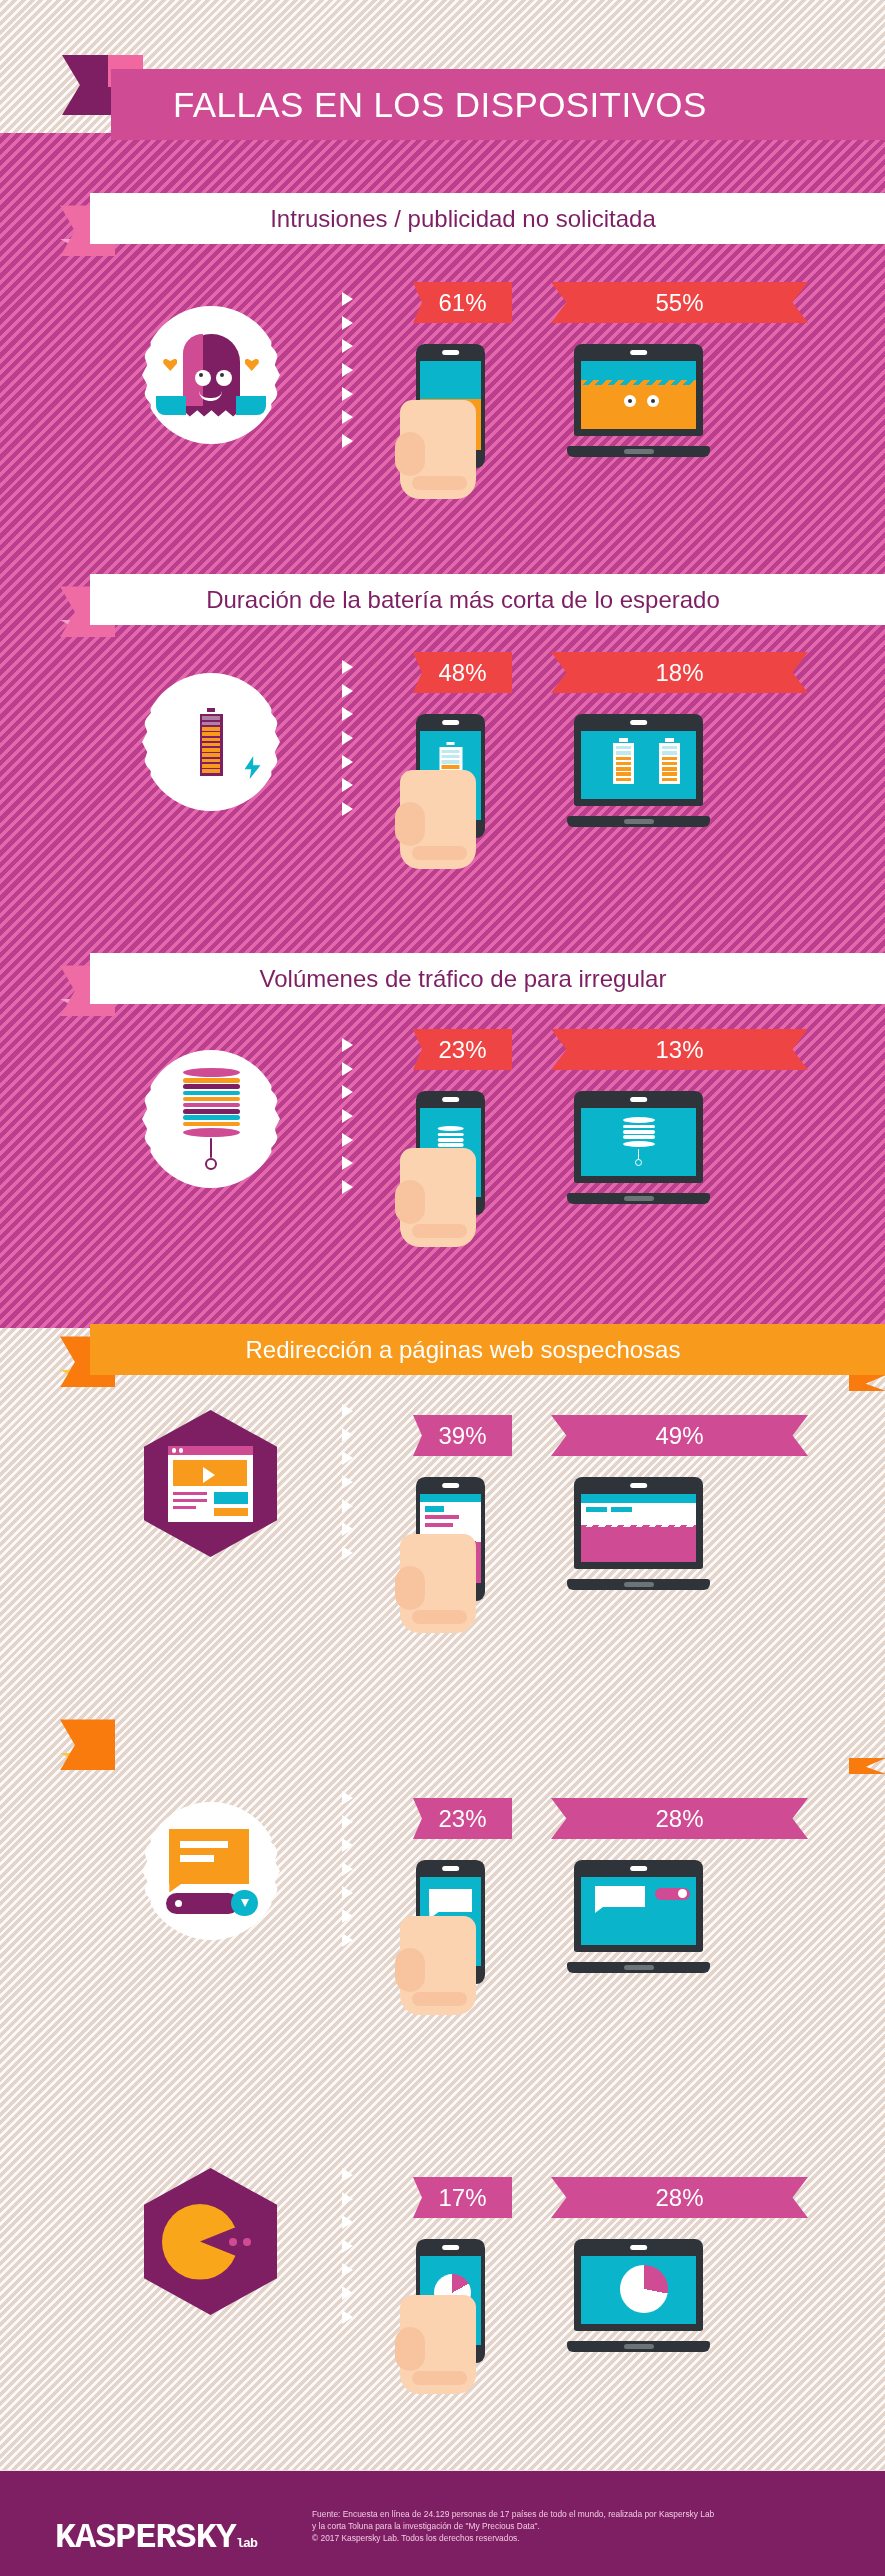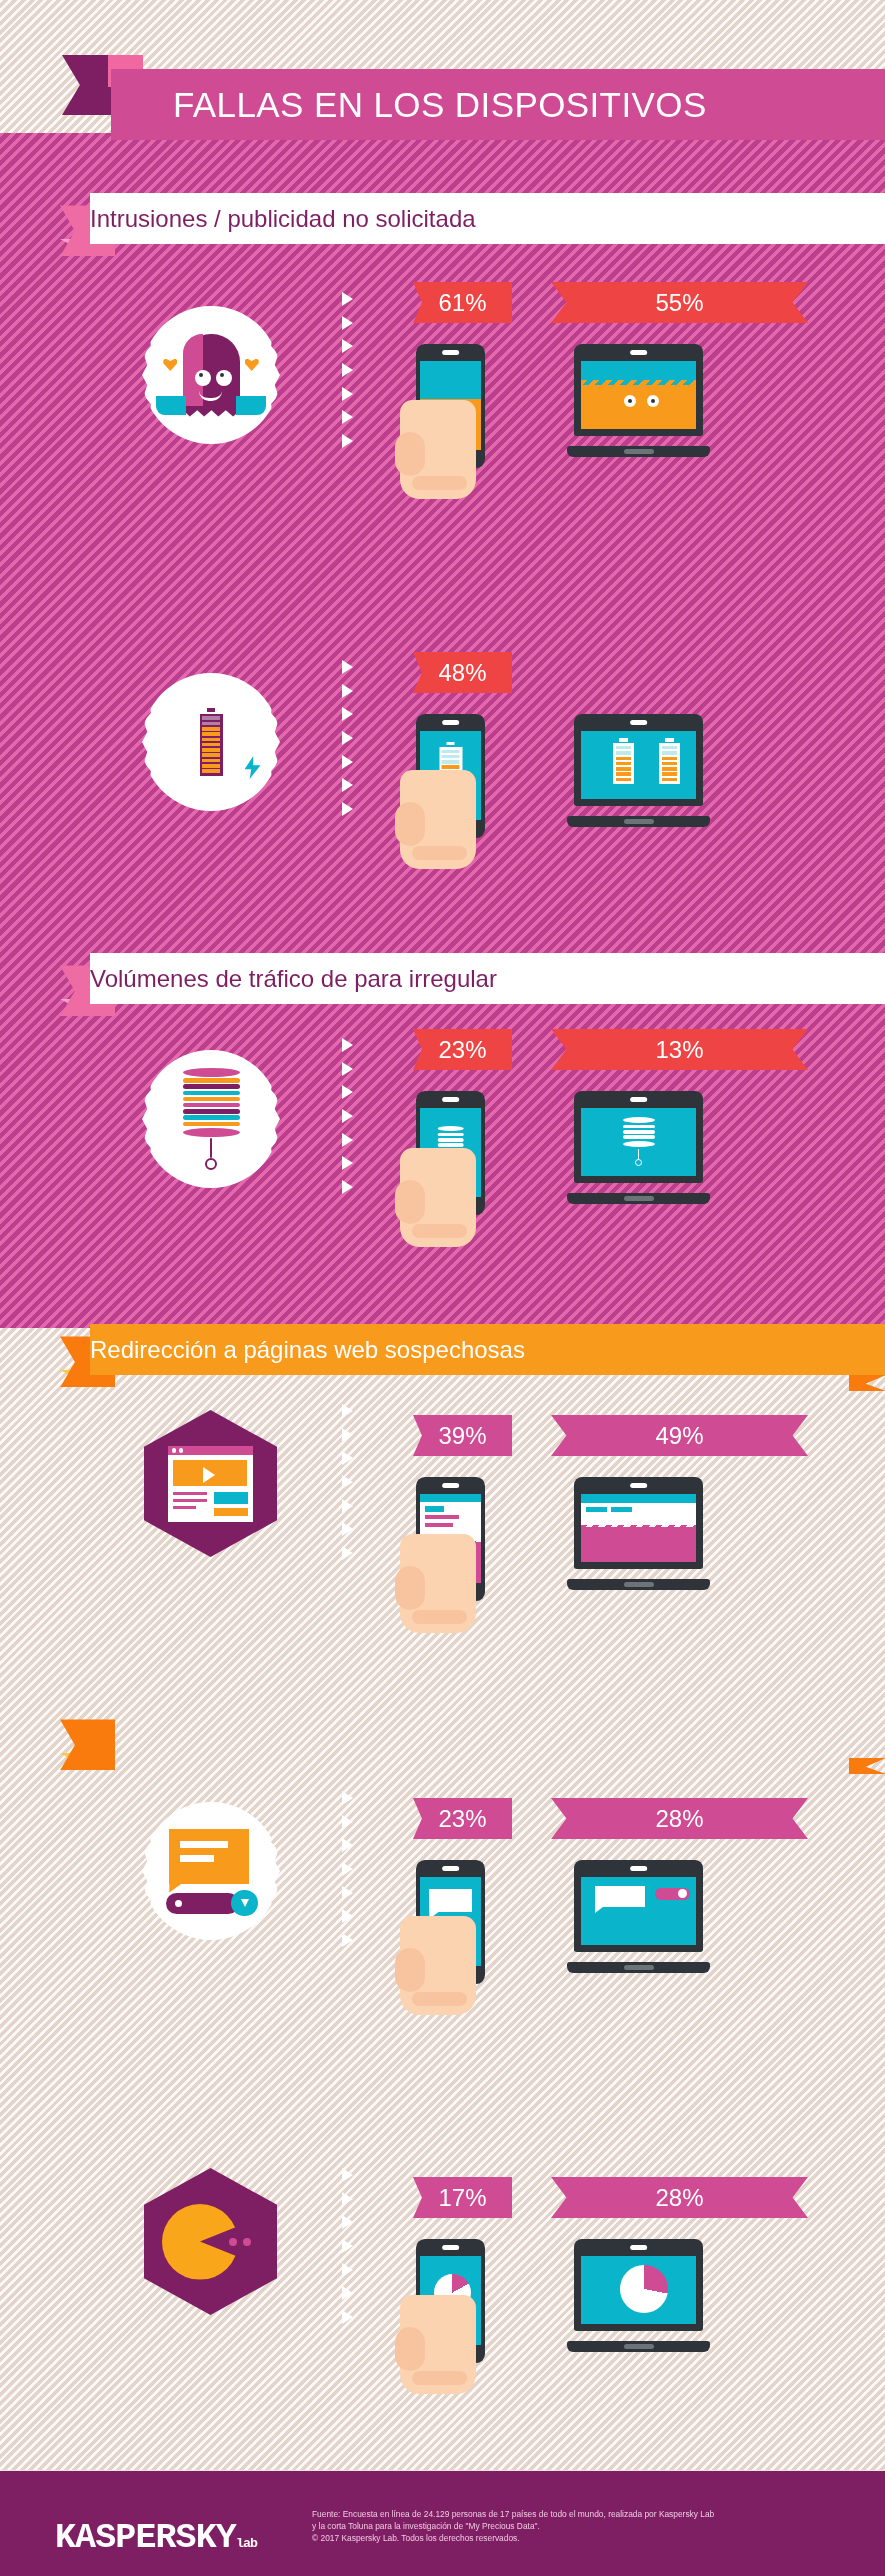--- a/index.html
+++ b/index.html
@@ -58,21 +58,21 @@
   .sec-head .tail-dark{
     position:absolute; left:60px; top:46px; width:55px; height:16px;
     clip-path: polygon(0 0, 100% 0, 100% 100%, 0 100%, 27% 50%);
     opacity:.85;
   }
   .sec-head .bar{
     position:absolute; left:90px; top:0; right:0; height:51px;
     display:flex; align-items:center;
   }
   .sec-head .bar .txt{
-    font-size:24px; font-weight:400; width:100%; 
+    font-size:24px; font-weight:400; width:100%; text-align:center;
     padding-right:50px;
   }
   .sec-head .notch{
     position:absolute; right:0; top:51px; width:37px; height:16px;
   }
 
   
   .head-white .tail{ background:#ef6ba4; }
   .head-white .tail-dark{ background:#f8b0cd; }
   .head-white .bar{ background:#ffffff; }
@@ -253,20 +253,27 @@
         <div class="eye" style="left:66px;top:34px;">
             <i></i>
           </div>
       </div>
     </div>
     <div class="base">
         <div class="pad"></div>
       </div>
   </div>
 
+  <div class="sec-head head-white" style="top:574px;">
+    <div class="tail-dark"></div>
+    <div class="tail"></div>
+    <div class="bar">
+      <span class="txt">Duración de la batería más corta de lo esperado</span>
+    </div>
+  </div>
 
   <div class="starburst" style="left:142px; top:673px;">
     <div class="battery" style="position:relative;transform:none;left:0;">
       <div class="cap"></div>
       <div class="body">
         <div class="cell off"></div>
           <div class="cell off"></div>
         <div class="cell"></div>
           <div class="cell"></div>
           <div class="cell"></div>
@@ -287,20 +294,23 @@
     <div class="chev"></div>
     <div class="chev"></div>
     <div class="chev"></div>
     <div class="chev"></div>
     <div class="chev"></div>
     <div class="chev"></div>
   </div>
 
   <div class="pct pct-orange" style="left:413px; top:652px; width:99px;">
     <span>48%</span>
+  </div>
+  <div class="pct pct-orange wide" style="left:551px; top:652px; width:257px;">
+    <span>18%</span>
   </div>
 
   <div class="phone" style="left:416px; top:714px;">
     <div class="speaker"></div>
     <div class="scr">
       <div class="battery" style="top:10.6px;width:23px;">
         <div class="cap" style="background:#fff;"></div>
         <div class="body" style="background:#fff;">
           <div class="cell off" style="background:#bfe9ef;"></div>
           <div class="cell off" style="background:#bfe9ef;"></div>

